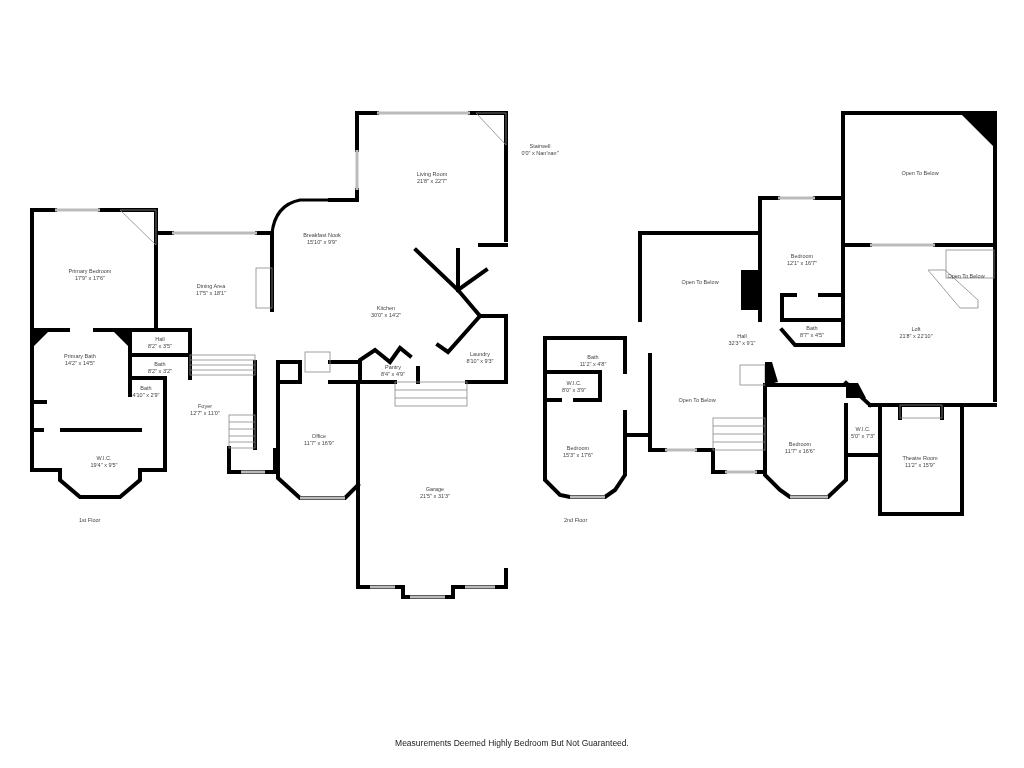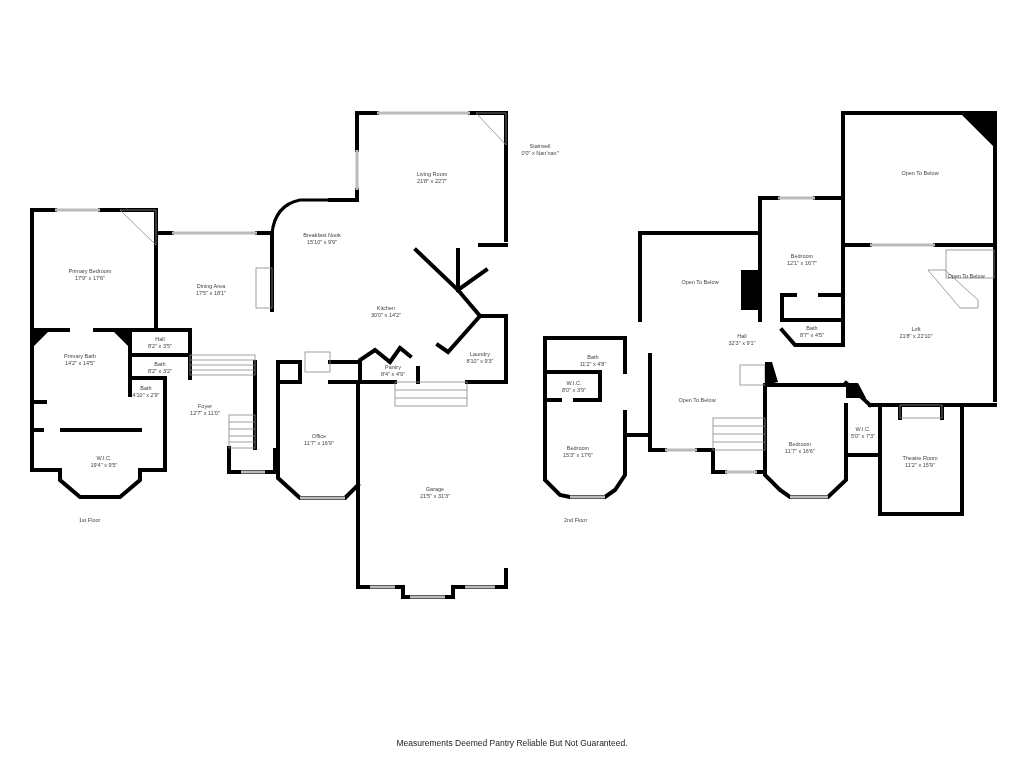--- a/index.html
+++ b/index.html
@@ -285,13 +285,13 @@
 <div class="lbl" style="left:863px;top:433px">
   <span class="n">W.I.C.</span>
   <span class="d">5'0" x 7'3"</span>
 </div>
 <div class="lbl" style="left:920px;top:462px">
   <span class="n">Theatre Room</span>
   <span class="d">11'2" x 15'9"</span>
 </div>
 <div class="floor-lbl" style="left:564px;top:517px">2nd Floor</div>
 
-<div class="disclaimer">Measurements Deemed Pantry Reliable But Not Guaranteed.</div>
+<div class="disclaimer">Measurements Deemed Highly Bedroom But Not Guaranteed.</div>
 
 </body></html>

